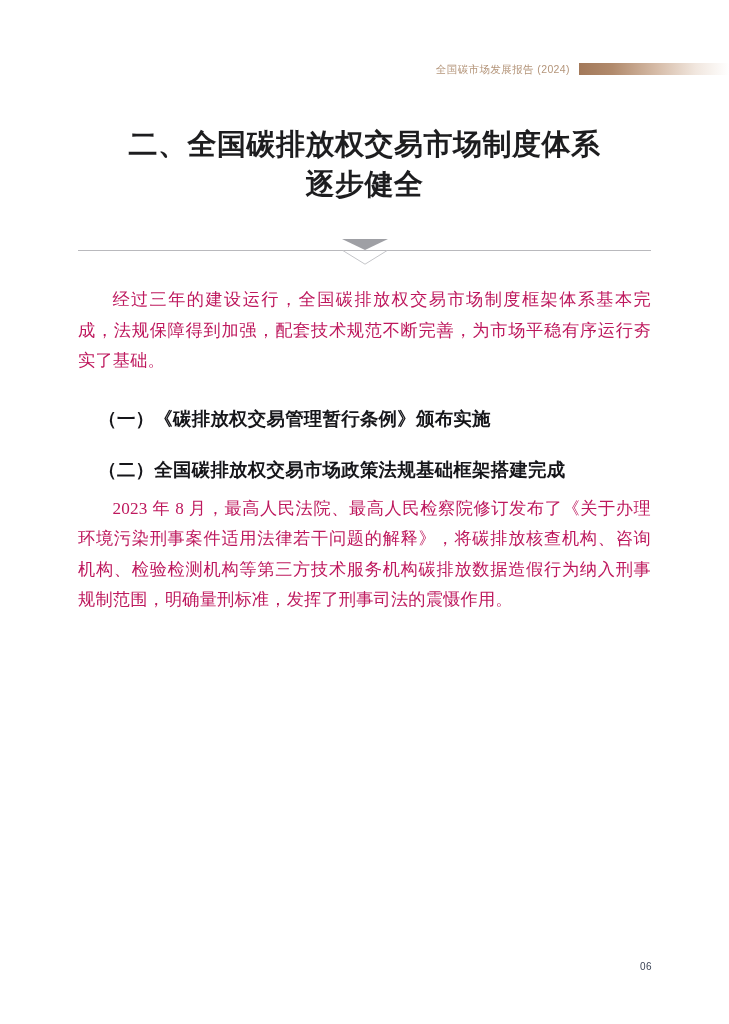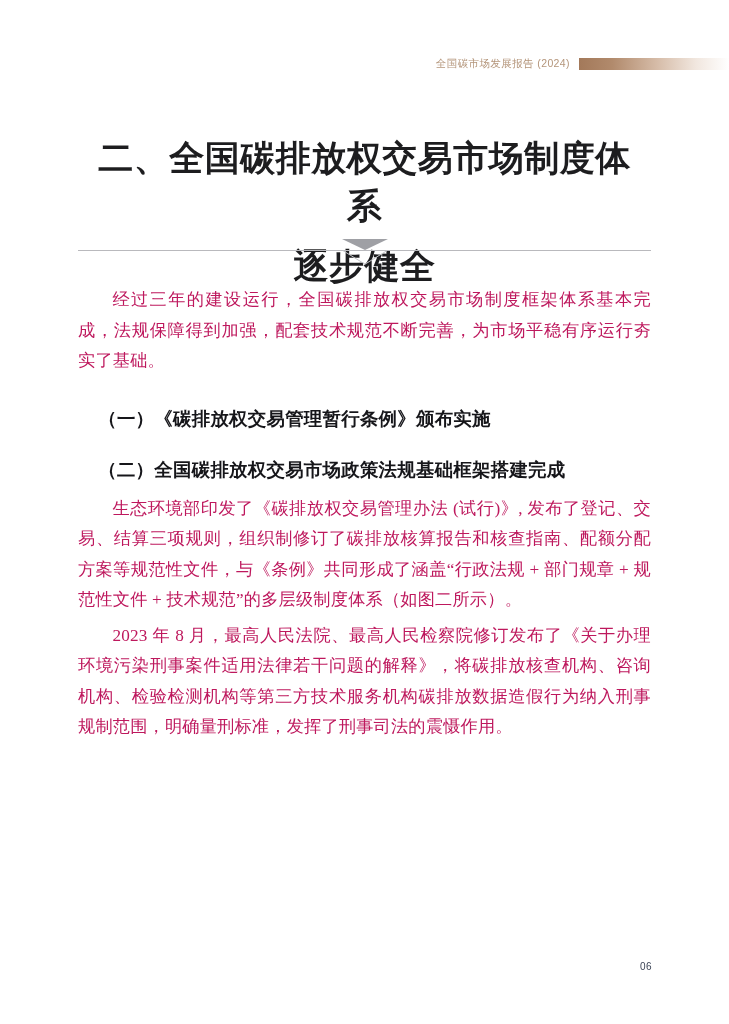--- a/index.html
+++ b/index.html
@@ -20,21 +20,21 @@
   }
 
   
   .running-header {
     position: absolute;
     top: 58px;
     left: 0;
     right: 0;
     height: 22px;
     display: flex;
-    align-items: flex-start;
+    align-items: center;
     justify-content: flex-end;
   }
   .running-header-text {
     font-family: "Liberation Sans", "DejaVu Sans", sans-serif;
     font-size: 10.5px;
     letter-spacing: 0.4px;
     color: #b4957a;
     white-space: nowrap;
     line-height: 1;
   }
@@ -49,25 +49,25 @@
   .title-block {
     position: absolute;
     top: 124px;
     left: 78px;
     width: 573px;
     text-align: center;
   }
   .doc-title {
     font-family: "Liberation Serif", "DejaVu Serif", serif;
     font-weight: bold;
-    font-size: 35px;
+    font-size: 29px;
     line-height: 1.38;
     color: #1d1d1f;
     letter-spacing: 0.5px;
-    margin: 11px;
+    margin: 0;
   }
 
   
   .divider {
     position: absolute;
     top: 250px;
     left: 78px;
     width: 573px;
     height: 1px;
     background: #b9b9bd;
@@ -164,21 +164,20 @@
 
   <div class="content">
 
     <p class="para">经过三年的建设运行，全国碳排放权交易市场制度框架体系基本完成，法规保障得到加强，配套技术规范不断完善，为市场平稳有序运行夯实了基础。</p>
 
     <h2 class="subhead">（一）《碳排放权交易管理暂行条例》颁布实施</h2>
 
 
     <h2 class="subhead">（二）全国碳排放权交易市场政策法规基础框架搭建完成</h2>
 
-    <p class="para">生态环境部印发了《碳排放权交易管理办法 (试行)》, 发布了登记、交易、结算三项规则，组织制修订了碳排放核算报告和核查指南、配额分配方案等规范性文件，与《条例》共同形成了涵盖“行政法规 + 部门规章 + 规范性文件 + 技术规范”的多层级制度体系（如图二所示）。</p>
 
     <p class="para spaced">2023 年 8 月，最高人民法院、最高人民检察院修订发布了《关于办理环境污染刑事案件适用法律若干问题的解释》，将碳排放核查机构、咨询机构、检验检测机构等第三方技术服务机构碳排放数据造假行为纳入刑事规制范围，明确量刑标准，发挥了刑事司法的震慑作用。</p>
 
   </div>
 
   <div class="page-number">06</div>
 
 </div>
 
 </body></html>

